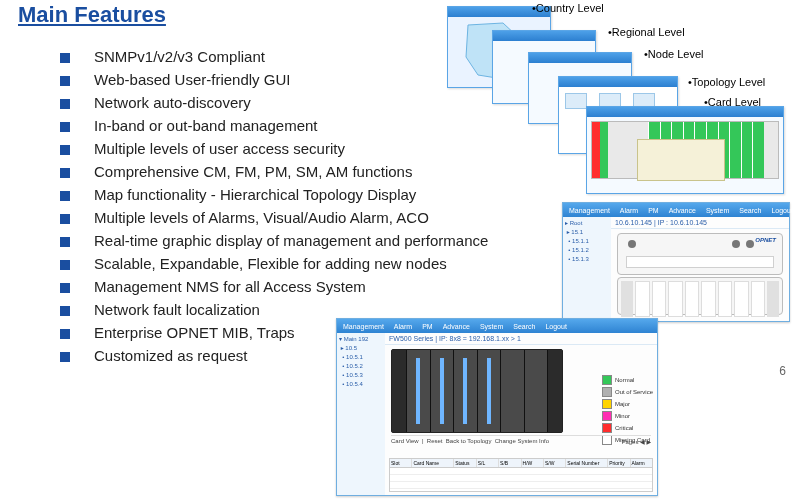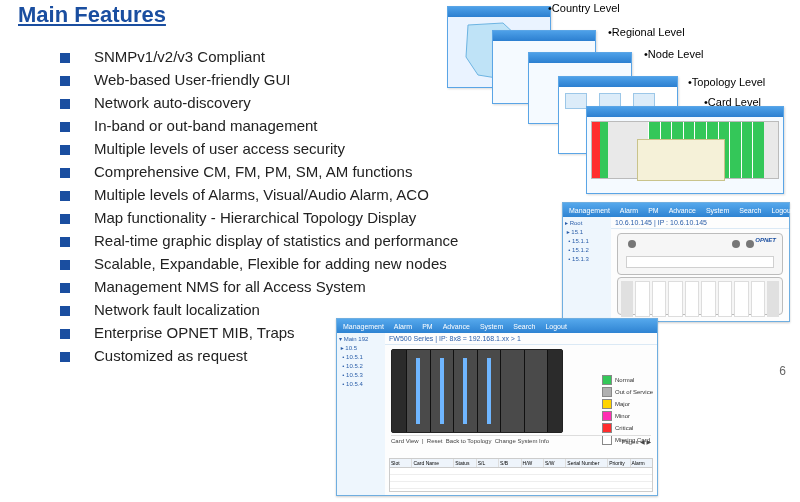--- a/index.html
+++ b/index.html
@@ -58,29 +58,29 @@
     <li>
         <span class="sq"></span>
         <span>Multiple levels of user access security</span>
       </li>
     <li>
         <span class="sq"></span>
         <span>Comprehensive CM, FM, PM, SM, AM functions</span>
       </li>
     <li>
         <span class="sq"></span>
+        <span>Map functionality - Hierarchical Topology Display</span>
+      </li>
+    <li>
+        <span class="sq"></span>
         <span>Multiple levels of Alarms, Visual/Audio Alarm, ACO</span>
       </li>
     <li>
         <span class="sq"></span>
-        <span>Map functionality - Hierarchical Topology Display</span>
-      </li>
-    <li>
-        <span class="sq"></span>
-        <span>Real-time graphic display of statistics and performance</span>
+        <span>Real-time graphic display of management and performance</span>
       </li>
     <li>
         <span class="sq"></span>
         <span>Scalable, Expandable, Flexible for adding new nodes</span>
       </li>
     <li>
         <span class="sq"></span>
         <span>Management NMS for all  Access System</span>
       </li>
     <li>
@@ -98,21 +98,21 @@
   </ul>
 
   <div class="thumb" style="left:447px;top:6px;width:102px;height:80px">
     <div class="bar"></div>
       <div class="body" style="background:#eaf3ff">
       <svg width="100%" height="100%">
           <path d="M20 8 L55 6 L70 20 L68 45 L55 62 L30 58 L18 40 Z" fill="#bfe3f7" stroke="#6db4e2"></path>
         </svg>
     </div>
   </div>
-  <div class="lvlabel" style="left:548px;top:2px">•Country Level</div>
+  <div class="lvlabel" style="left:532px;top:2px">•Country Level</div>
 
   <div class="thumb" style="left:492px;top:30px;width:102px;height:72px">
     <div class="bar"></div>
       <div class="body"></div>
   </div>
   <div class="lvlabel" style="left:608px;top:26px">•Regional Level</div>
 
   <div class="thumb" style="left:528px;top:52px;width:102px;height:70px">
     <div class="bar"></div>
       <div class="body"></div>

